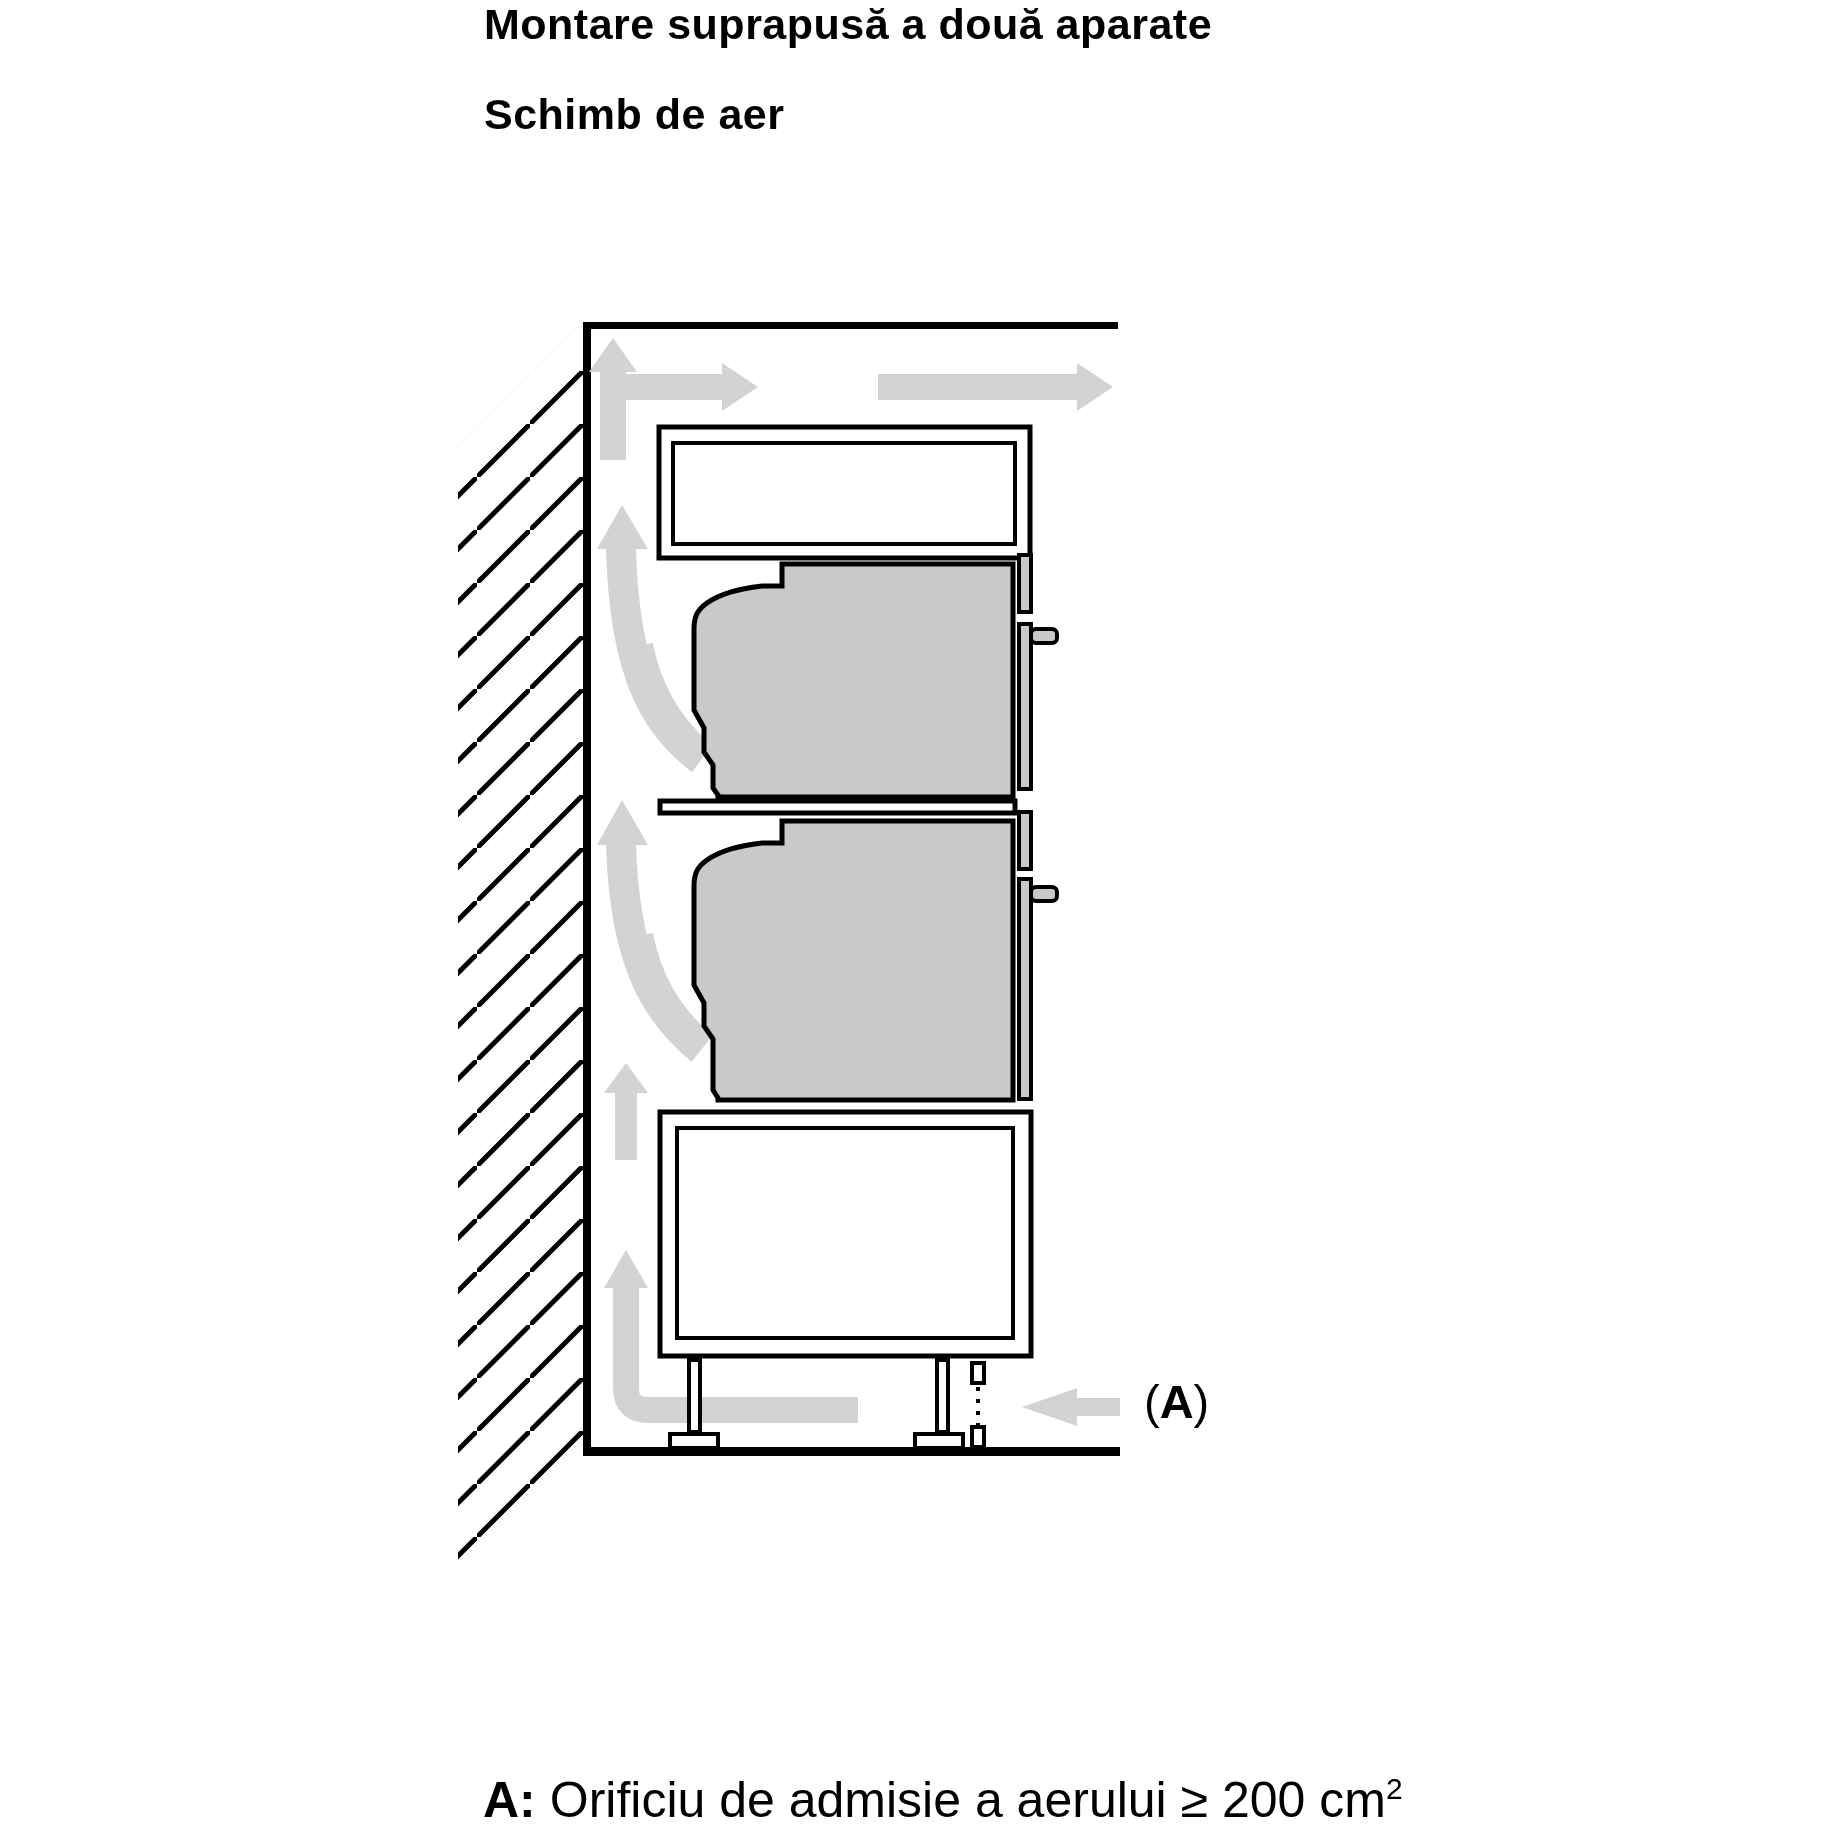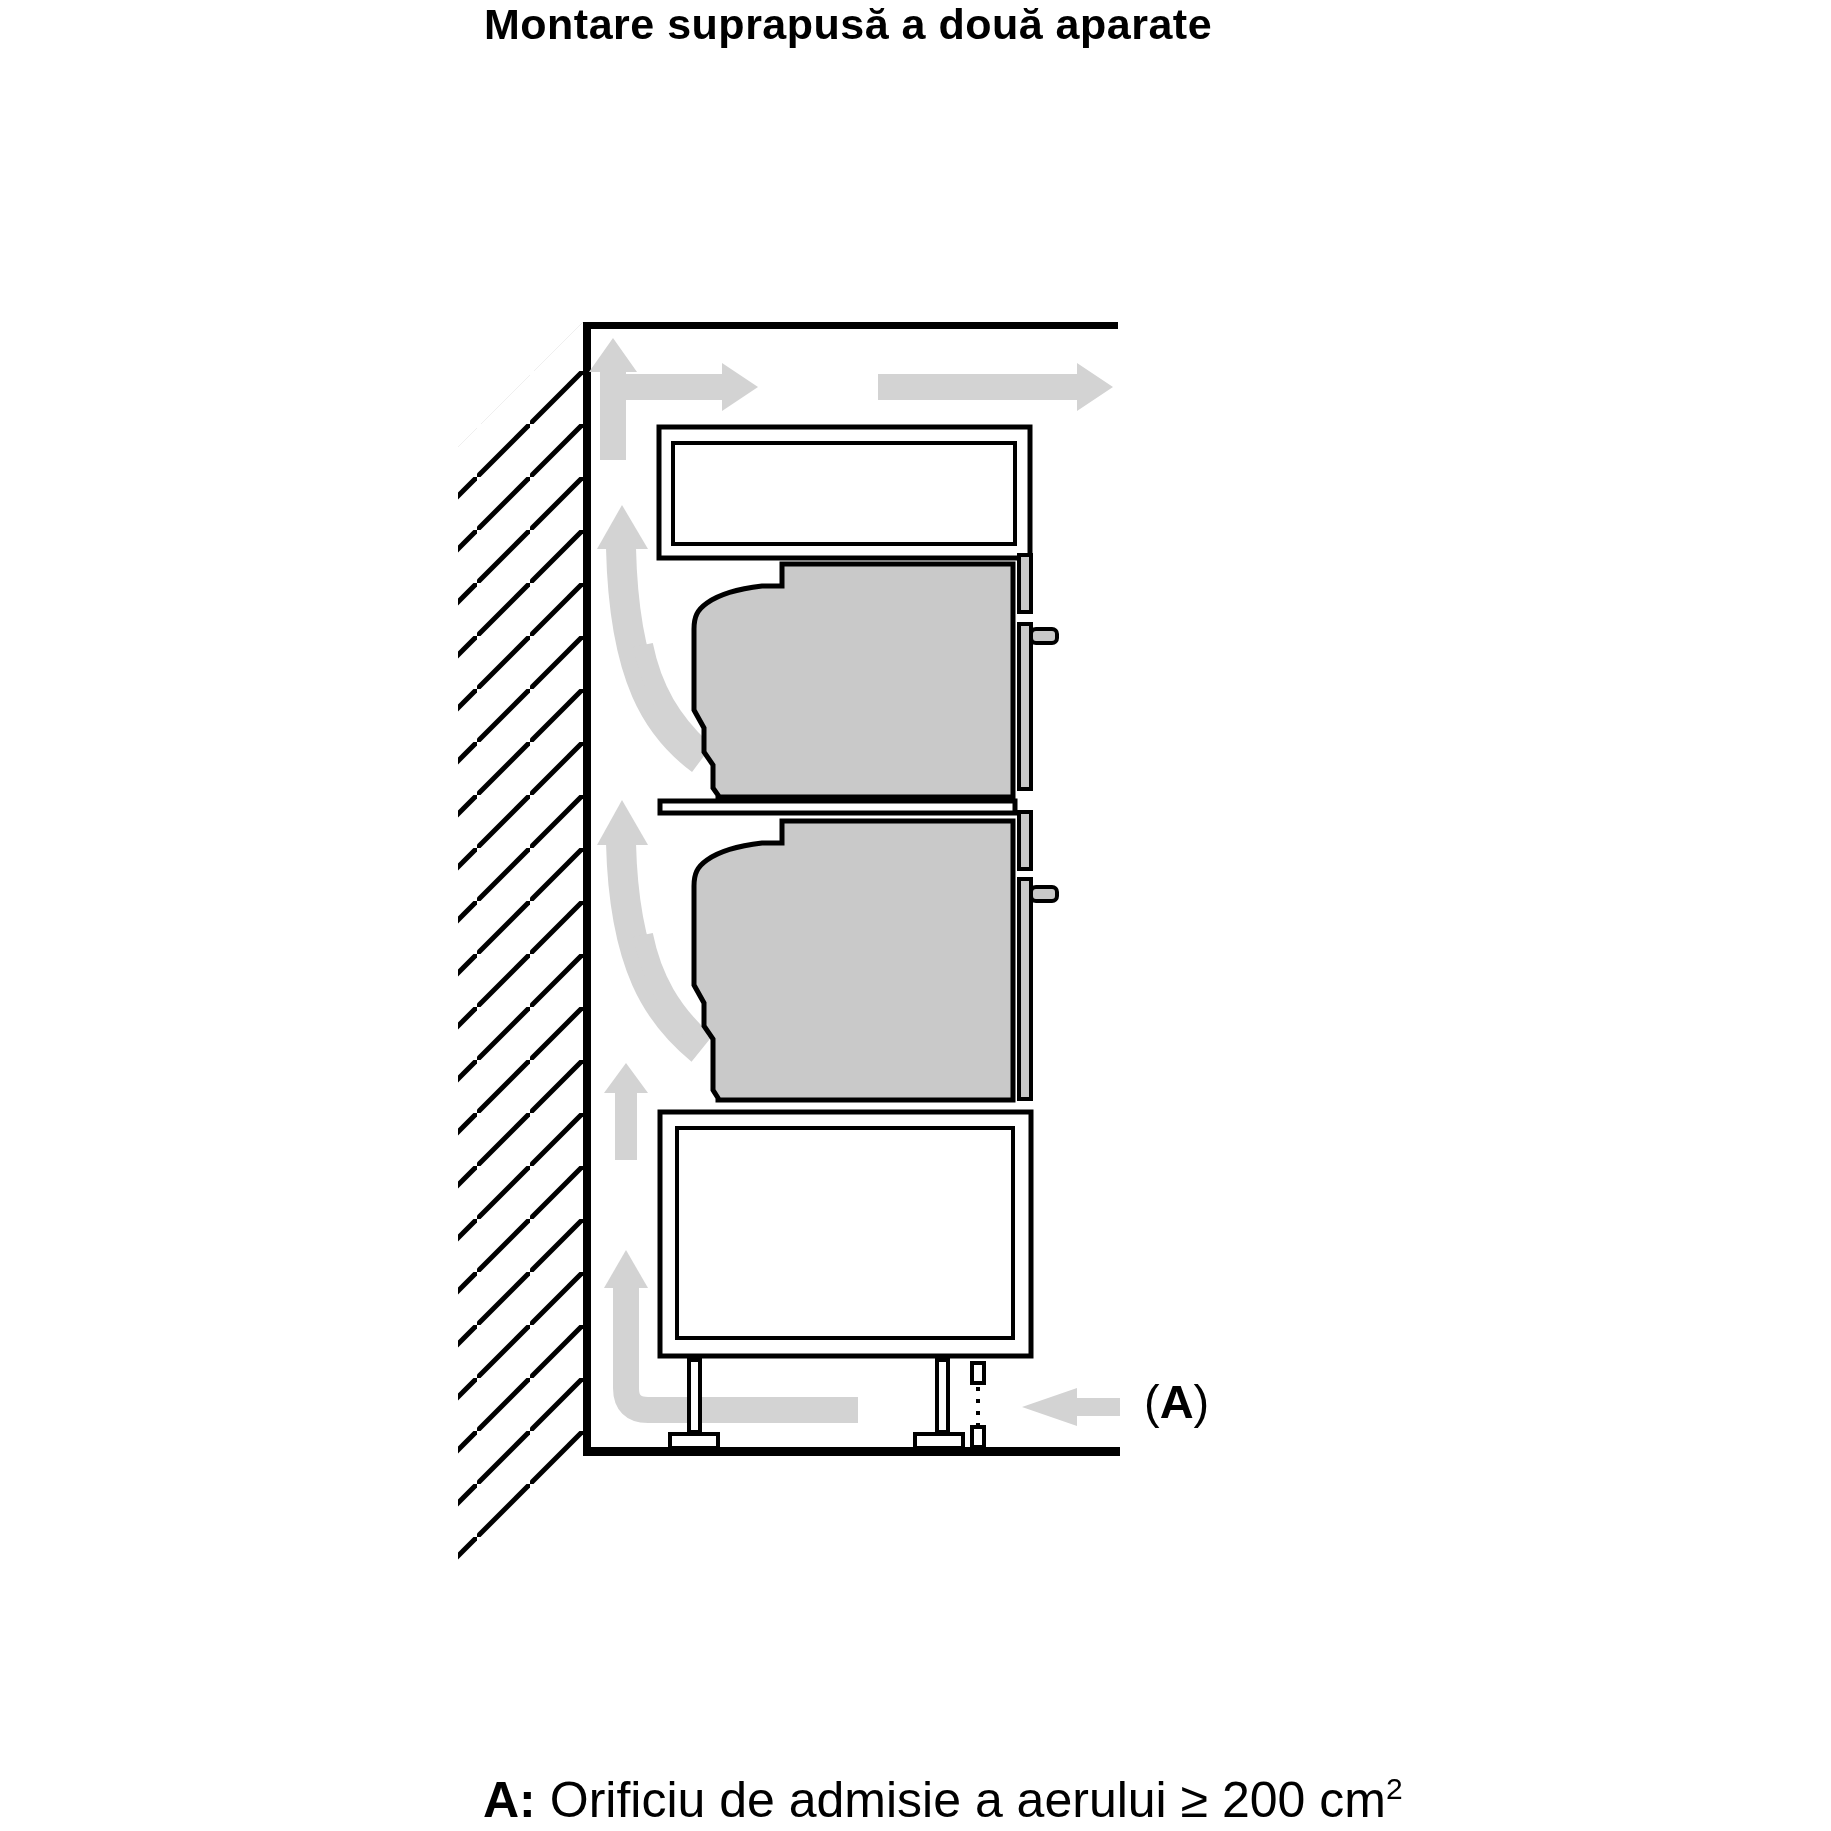--- a/index.html
+++ b/index.html
@@ -38,20 +38,21 @@
   .caption .prefix{font-weight:bold;}
   .caption .body{margin-left:14px;}
   .caption sup{font-size:30px;line-height:0;}
 </style>
 </head>
 <body>
 
 <div class="page">
 
   <h1 class="title">Montare suprapusă a două aparate</h1>
+  <h2 class="subtitle">Schimb de aer</h2>
 
   <svg class="diagram-svg" width="1831" height="1831" viewBox="0 0 1831 1831" xmlns="http://www.w3.org/2000/svg">
     <defs>
       <pattern id="hatch" patternUnits="userSpaceOnUse" width="53" height="53">
         <path d="M -8,61 L 61,-8" stroke="#000000" stroke-width="5" fill="none"></path>
       </pattern>
     </defs>
 
     <path d="M 583,322 L 591,322 L 591,1456 L 466,1581 L 458,1581 L 458,447 Z" fill="url(#hatch)"></path>
 

